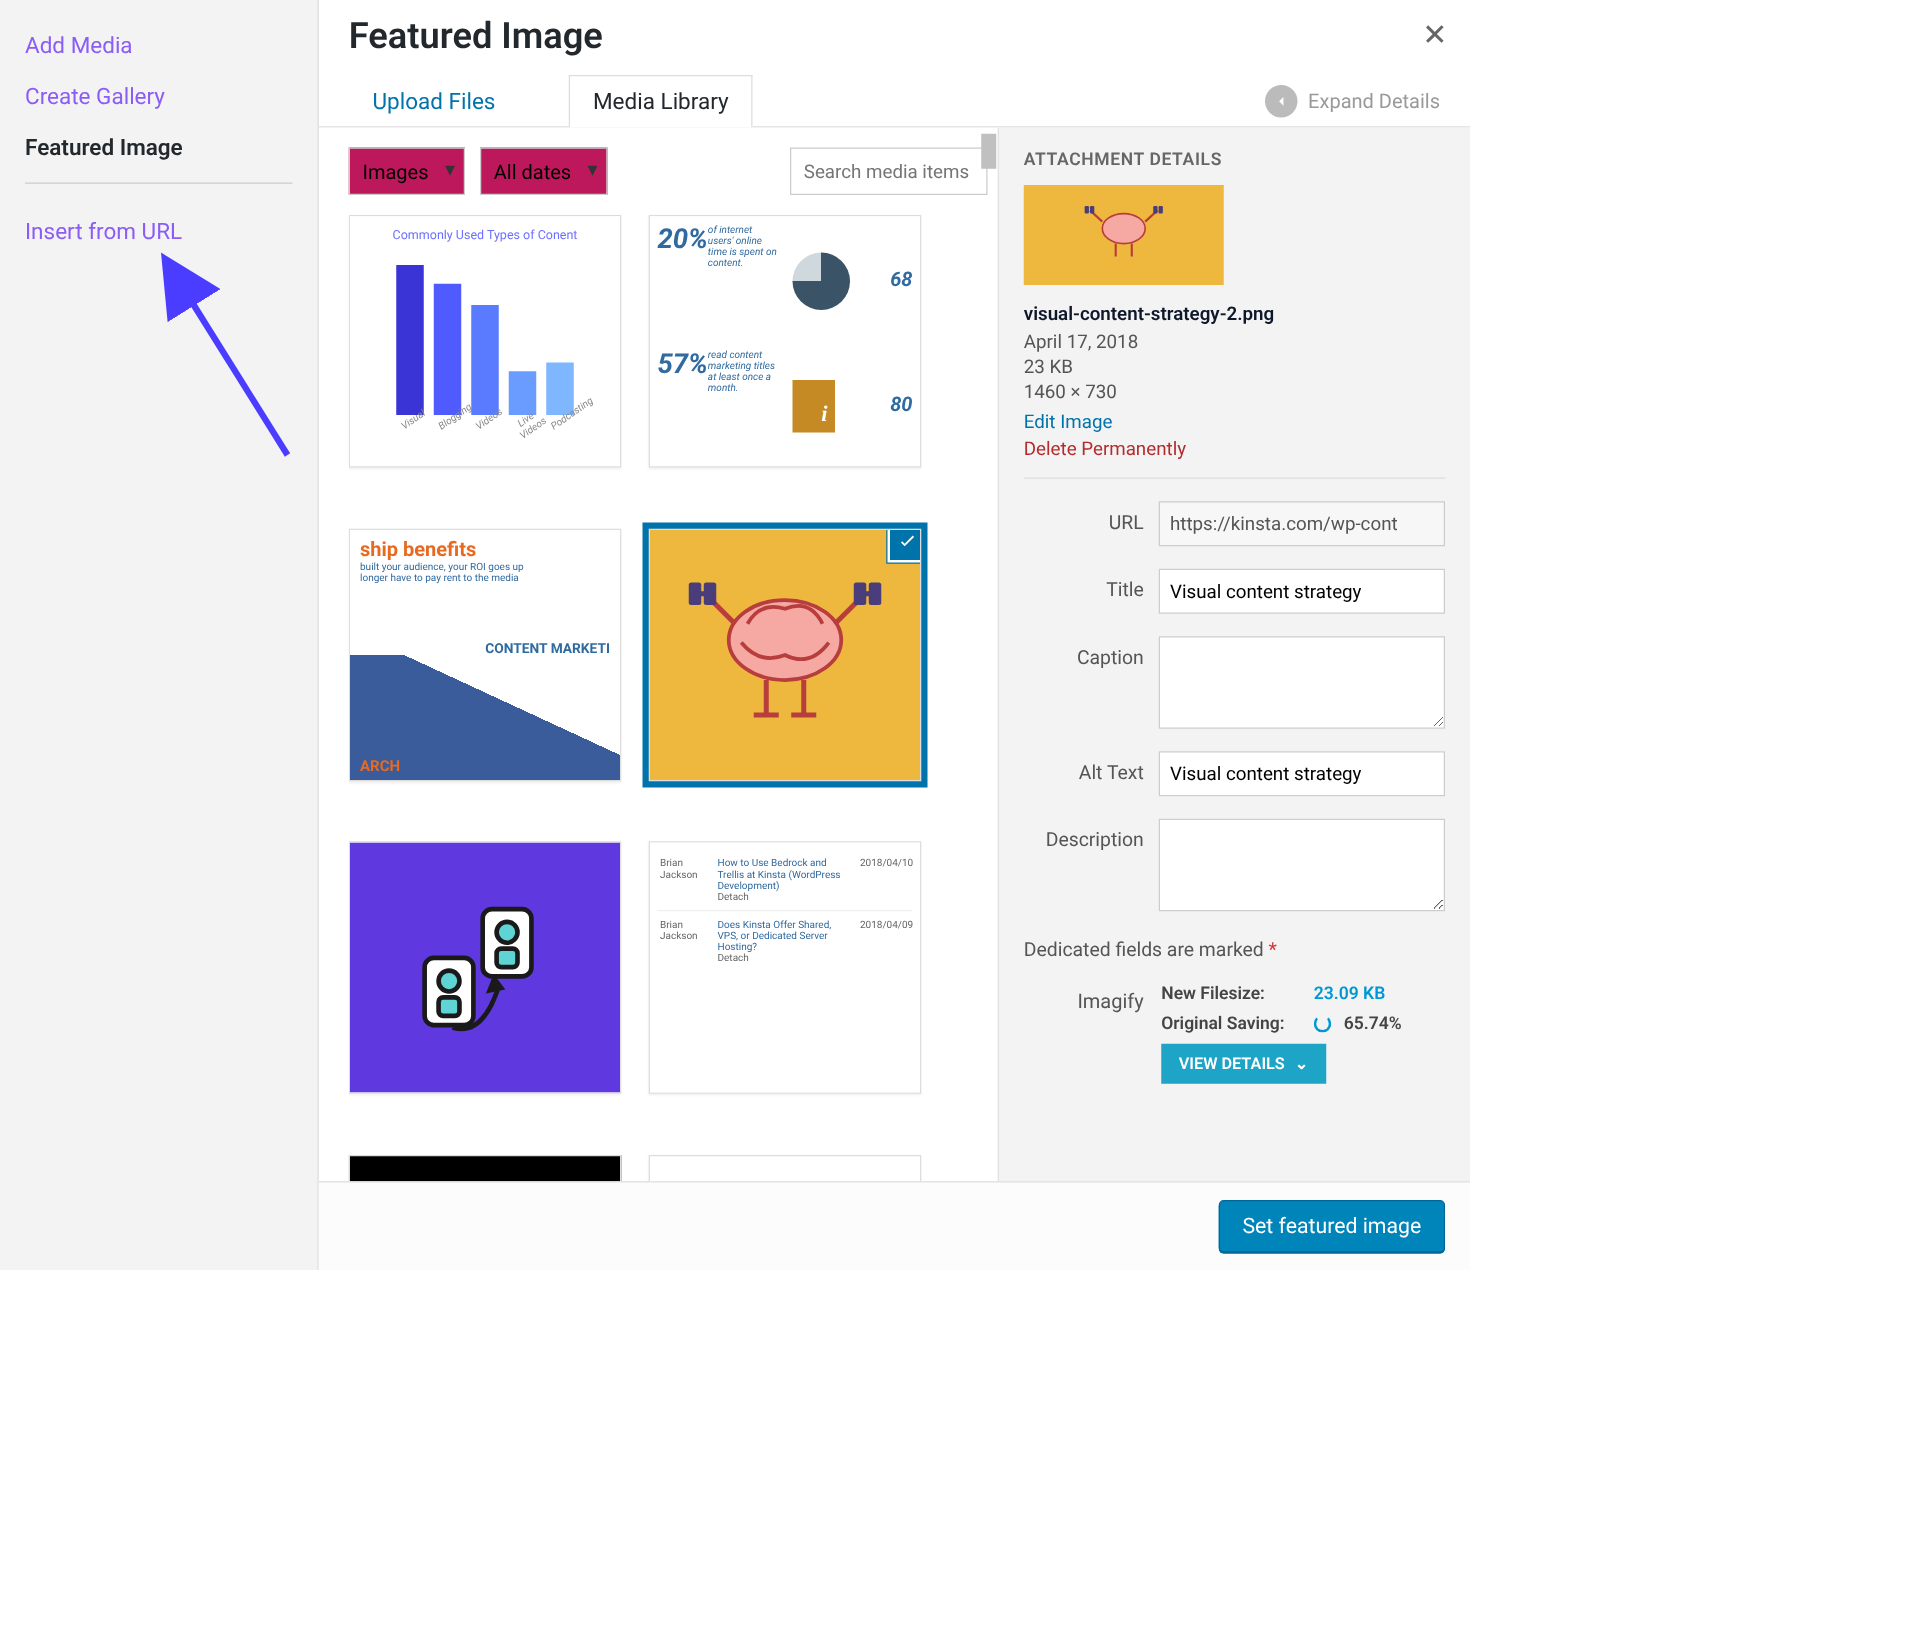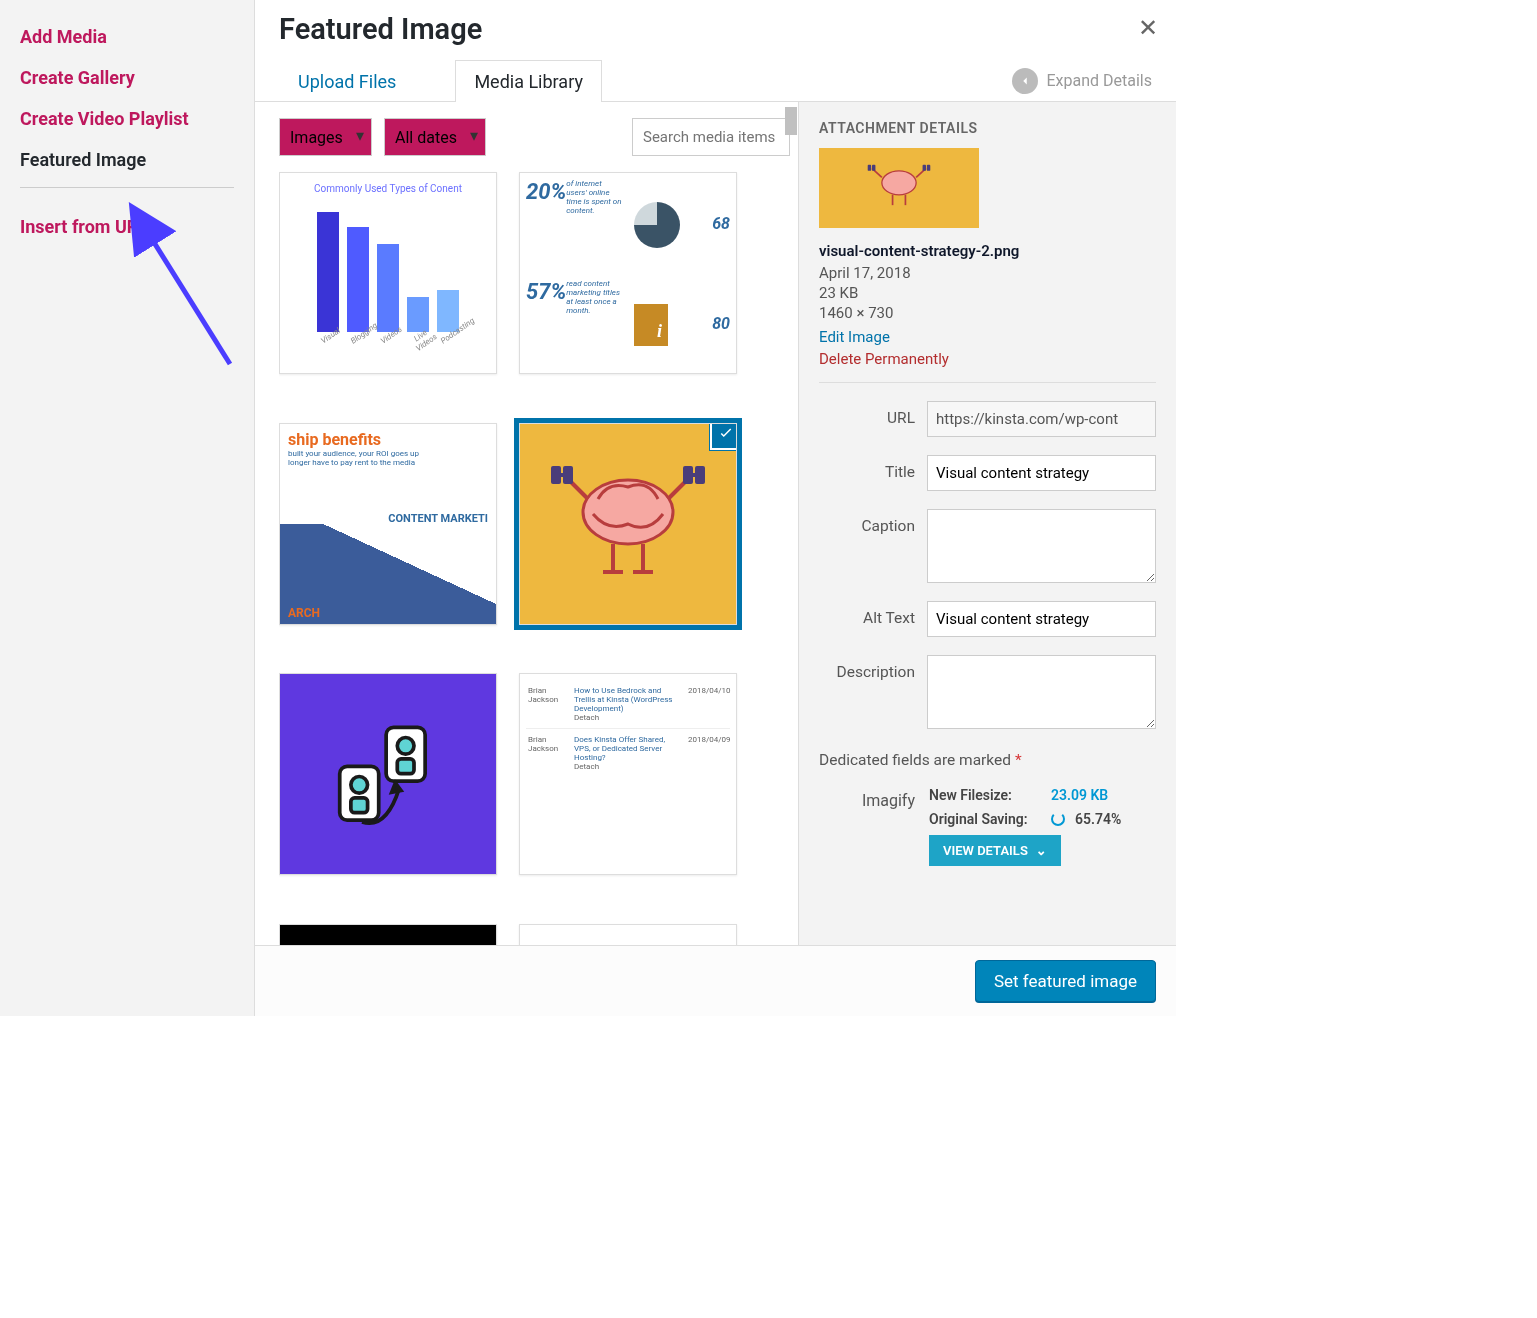--- a/index.html
+++ b/index.html
@@ -1,19 +1,19 @@
 <!DOCTYPE html>
 <html><head>
 <meta charset="utf-8">
 <style>
 * { box-sizing: border-box; margin: 0; padding: 0; font-family: -apple-system, BlinkMacSystemFont, "Segoe UI", Roboto, sans-serif; }
 body { background: #fff; width: 1176px; height: 1016px; overflow: hidden; position: relative; }
 .modal { display: flex; height: 100%; }
 .left-sidebar { width: 255px; background: #f3f3f3; border-right: 1px solid #ddd; padding: 16px 0; }
-.left-sidebar .nav-item { padding: 10px 20px; font-size: 18px; color: #be185d; cursor: pointer; font-weight: bold; }
+.left-sidebar .nav-item { padding: 10px 20px; font-size: 18px; color: #8b5cf6; cursor: pointer; }
 .left-sidebar .nav-item.active { color: #23282d; font-weight: 600; position: relative; }
 .left-sidebar .nav-item.active::after { content:""; display:block; position:absolute; bottom:-8px; left:20px; right:20px; border-bottom:1px solid #ccc;}
 .left-sidebar .nav-item.insert { margin-top: 26px; }
 .main { flex: 1; display: flex; flex-direction: column; position: relative; }
 .header { padding: 12px 24px 0 24px; position: relative; }
 .header h1 { font-size: 29px; font-weight: 600; color: #23282d; }
 .close-btn { position: absolute; top: 14px; right: 18px; font-size: 24px; color: #666; cursor: pointer; background:none; border:none;}
 .tabs-row { display:flex; align-items:center; justify-content:space-between; border-bottom: 1px solid #ddd; padding: 0 24px; margin-top: 14px; }
 .tabs { display: flex; gap: 40px; }
 .tab { padding: 10px 18px; font-size: 18px; color: #0073aa; cursor: pointer; border: 1px solid transparent; border-bottom:none; margin-bottom:-1px; }
@@ -100,21 +100,20 @@
 .thumb7 { background:#000; height:40px;}
 .thumb8 { background:#fff; height:40px; border:1px solid #ddd;}
 </style>
 </head>
 <body>
 
 <div class="modal">
   <div class="left-sidebar">
     <div class="nav-item">Add Media</div>
     <div class="nav-item">Create Gallery</div>
-    <div class="nav-item">Create Video Playlist</div>
     <div class="nav-item active">Featured Image</div>
     <div class="nav-item insert">Insert from URL</div>
   </div>
 
   <div class="main">
     <div class="header">
       <h1>Featured Image</h1>
       <button class="close-btn"><span>✕</span></button>
     </div>
     <div class="tabs-row">

